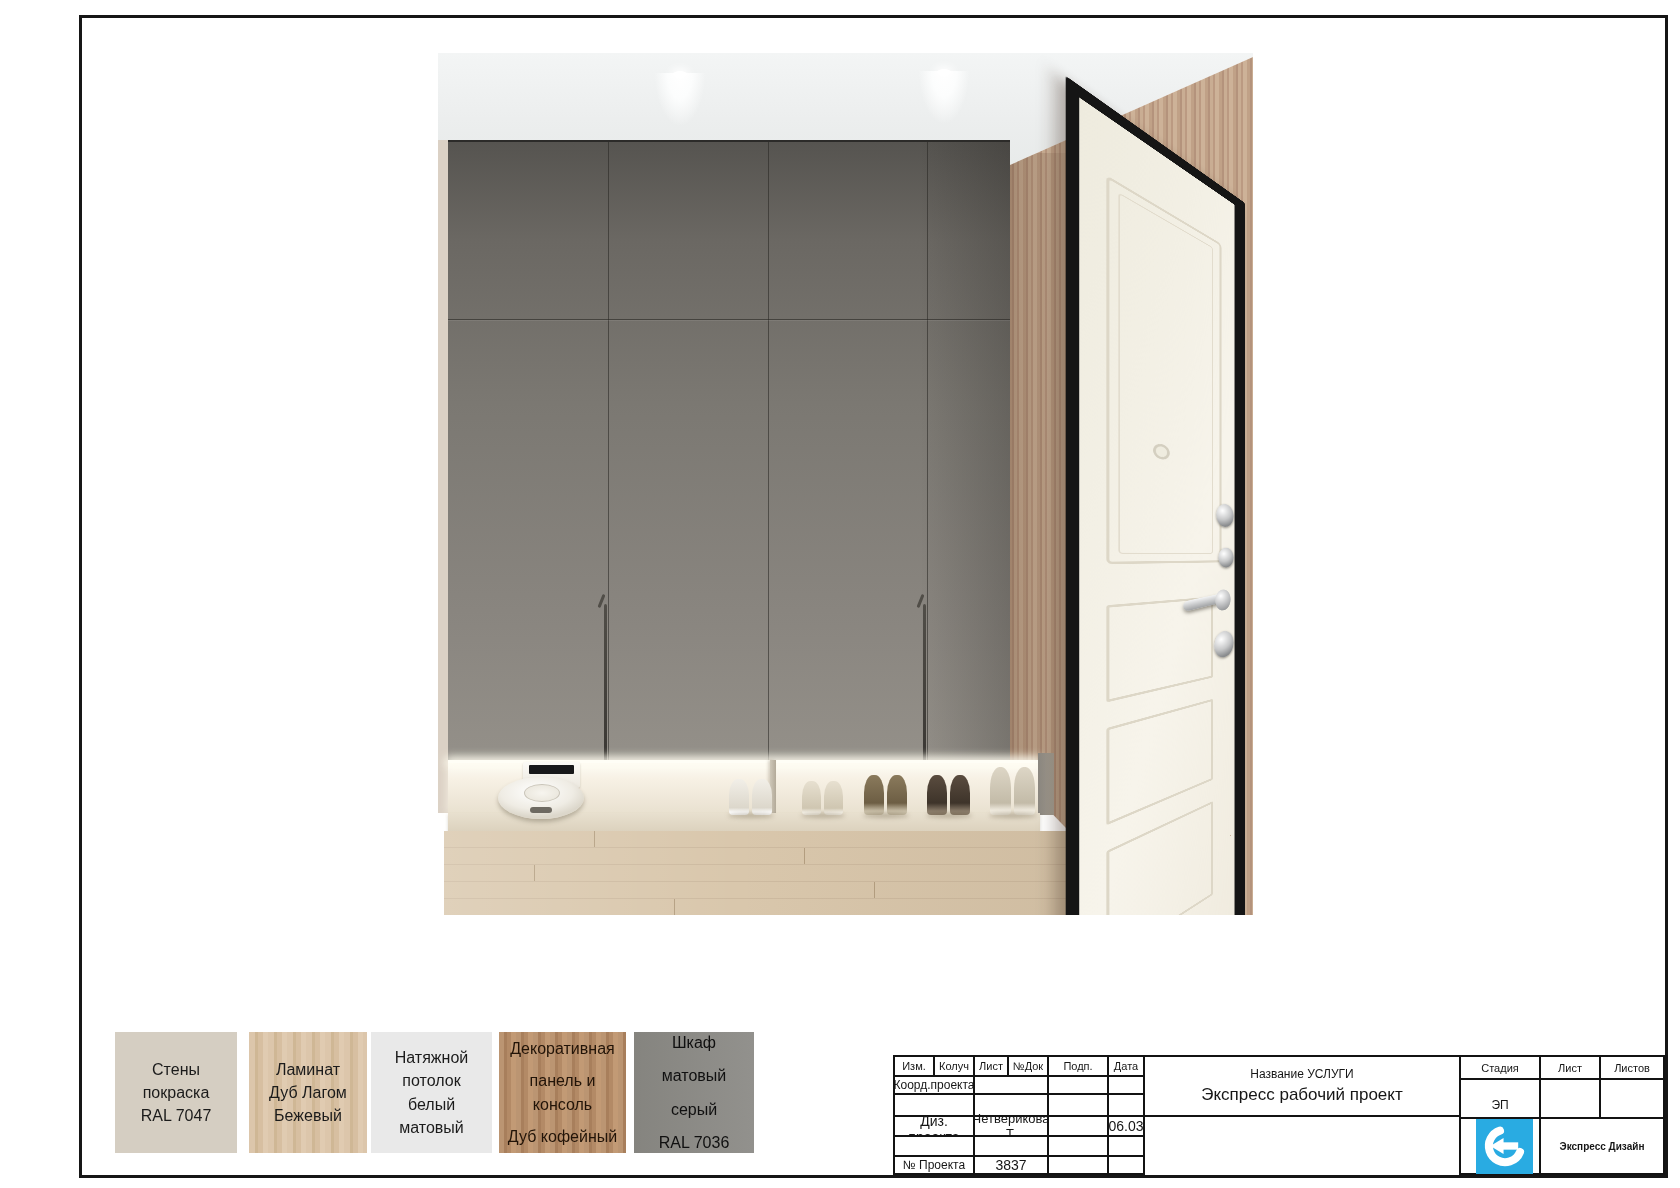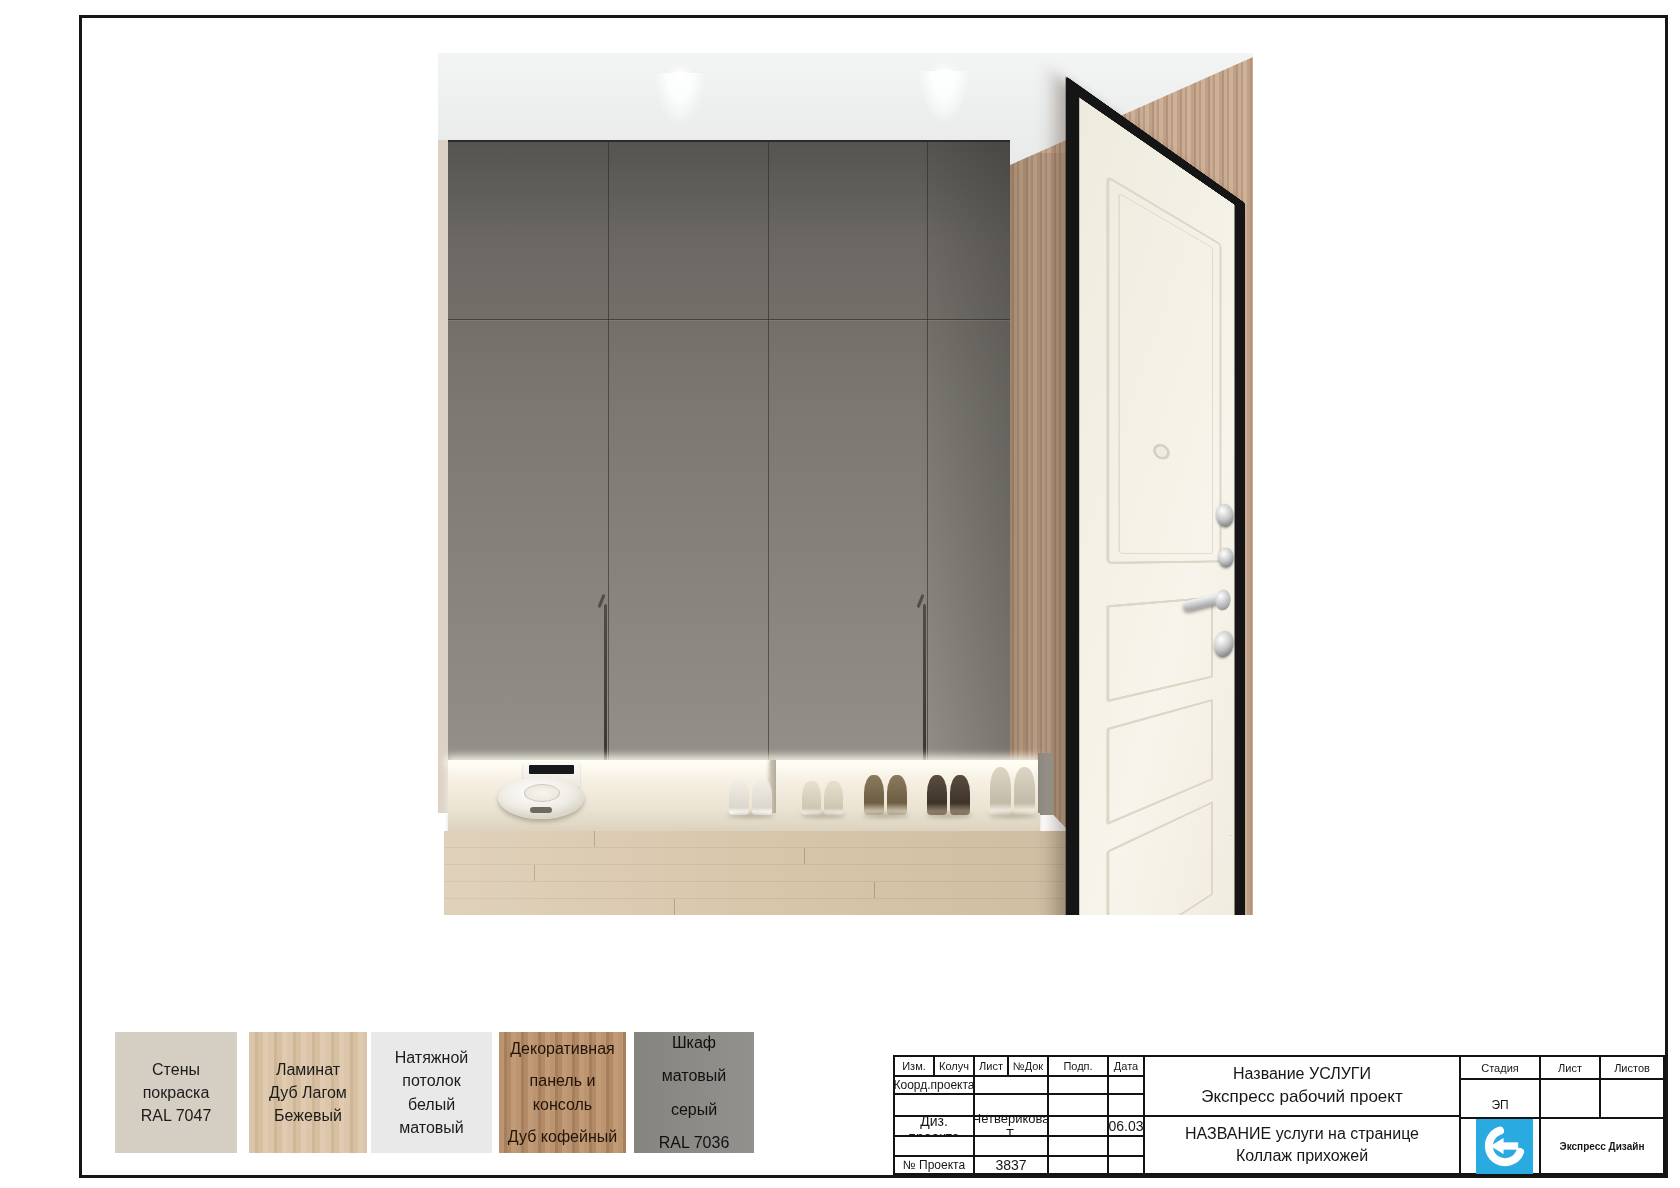--- a/index.html
+++ b/index.html
@@ -86,21 +86,21 @@
   .sw3{background:#e9e9e9;}
   .sw4{background:repeating-linear-gradient(90deg,#bb9572 0 5px,#a87f5c 5px 8px,#b38a66 8px 12px,#c29a75 12px 17px);color:#221408;}
   .sw5{background:linear-gradient(90deg,#85847f,#92918d);color:#101010;gap:10px;}
 
   
   .tb{left:893px;top:1055px;width:772px;height:120px;}
   .cell{position:absolute;border:2px solid #131313;box-sizing:border-box;
     display:flex;align-items:center;justify-content:center;text-align:center;background:#fff;}
   .lbl{font-size:11px;}
   .val{font-size:14px;}
-  .two-line .t1{font-size:16px;margin-bottom:4px;}
+  .two-line .t1{font-size:12px;margin-bottom:4px;}
   .two-line .t2{font-size:17px;}
   .two-line{flex-direction:column;}
   .logo-box{width:57px;height:55px;background:#29abe2;display:flex;align-items:center;justify-content:center;}
 </style>
 </head>
 <body>
 
 <div class="abs sheet-frame"></div>
 
 <div class="abs render">
@@ -237,24 +237,20 @@
 
   <div class="cell" style="left:0;top:100px;width:82px;height:20px;font-size:12px;">№ Проекта</div>
   <div class="cell val" style="left:80px;top:100px;width:76px;height:20px;">3837</div>
   <div class="cell" style="left:154px;top:100px;width:62px;height:20px;"></div>
   <div class="cell" style="left:214px;top:100px;width:38px;height:20px;"></div>
 
   <div class="cell two-line" style="left:250px;top:0;width:318px;height:62px;">
     <span class="t1">Название УСЛУГИ</span>
     <span class="t2">Экспресс рабочий проект</span>
   </div>
-  <div class="cell two-line" style="left:250px;top:60px;width:318px;height:60px;">
-    <span class="t1">НАЗВАНИЕ услуги на странице</span>
-    <span class="t2" style="font-size:16px;">Коллаж прихожей</span>
-  </div>
 
   <div class="cell lbl" style="left:566px;top:0;width:82px;height:25px;">Стадия</div>
   <div class="cell lbl" style="left:646px;top:0;width:62px;height:25px;">Лист</div>
   <div class="cell lbl" style="left:706px;top:0;width:66px;height:25px;">Листов</div>
   <div class="cell" style="left:566px;top:23px;width:82px;height:53px;font-size:12px;">ЭП</div>
   <div class="cell" style="left:646px;top:23px;width:62px;height:41px;"></div>
   <div class="cell" style="left:706px;top:23px;width:66px;height:41px;"></div>
 
   <div class="cell" style="left:566px;top:62px;width:82px;height:58px;justify-content:flex-end;padding-right:6px;">
     <div class="logo-box">

